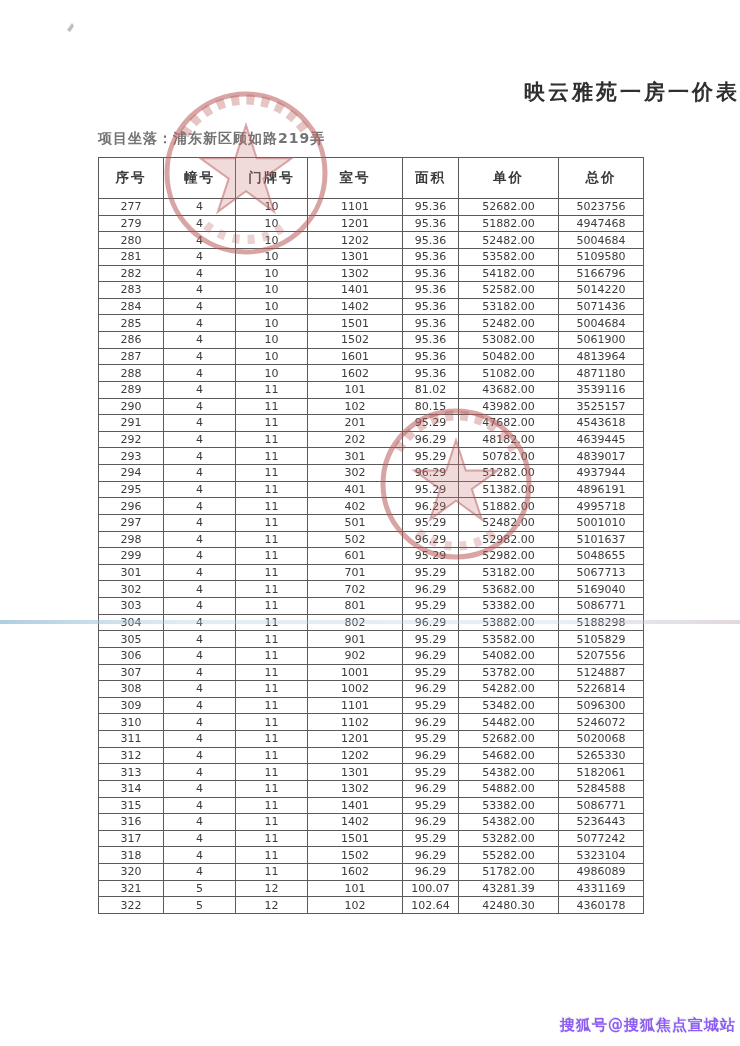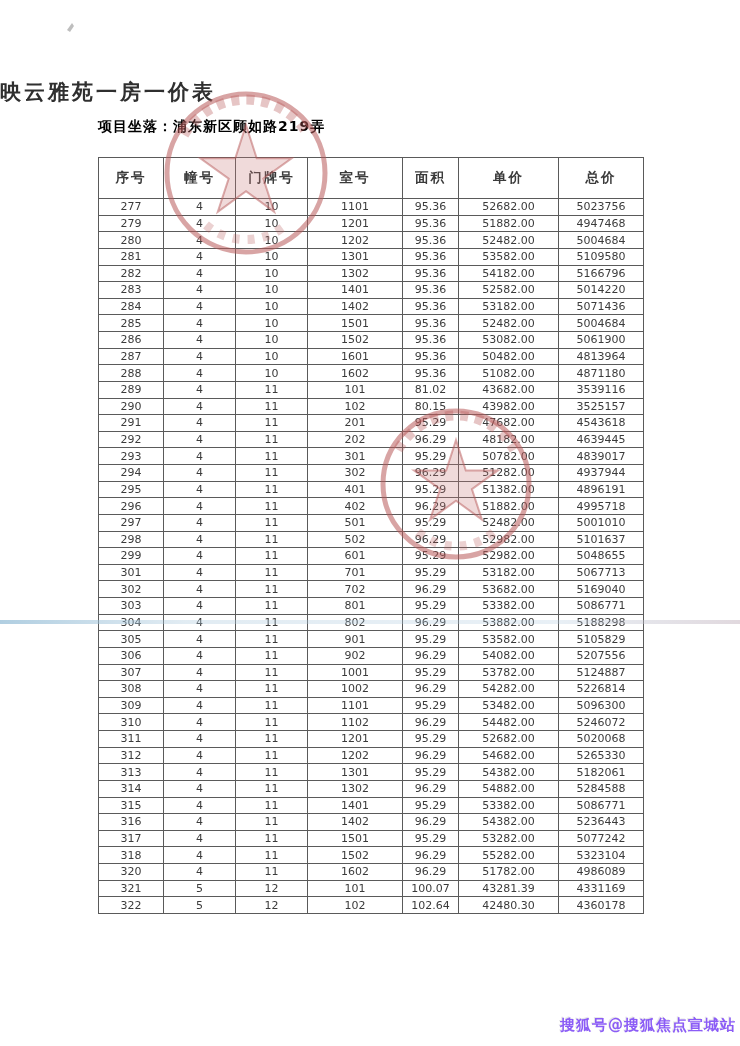--- a/index.html
+++ b/index.html
@@ -7,32 +7,32 @@
   body {
     position: relative;
     width: 740px; height: 1046px;
     background: #ffffff;
     font-family: "DejaVu Sans", "Liberation Sans", sans-serif;
     overflow: hidden;
   }
   .page-title {
     position: absolute;
     top: 78px; left: 0; width: 740px;
-    text-align: left;
+    text-align: right;
     font-size: 21px;
     font-weight: bold;
     letter-spacing: 3px;
     color: #2f2f2f;
   }
   .location-line {
     position: absolute;
-    top: 118px; left: 98px;
+    top: 130px; left: 98px;
     font-size: 14px;
     font-weight: bold;
-    color: #000000;
+    color: #737373;
     letter-spacing: 1px;
   }
   table.price-table {
     position: absolute;
     top: 157px; left: 98px;
     width: 545px;
     border-collapse: collapse;
     table-layout: fixed;
   }
   .price-table th, .price-table td {

